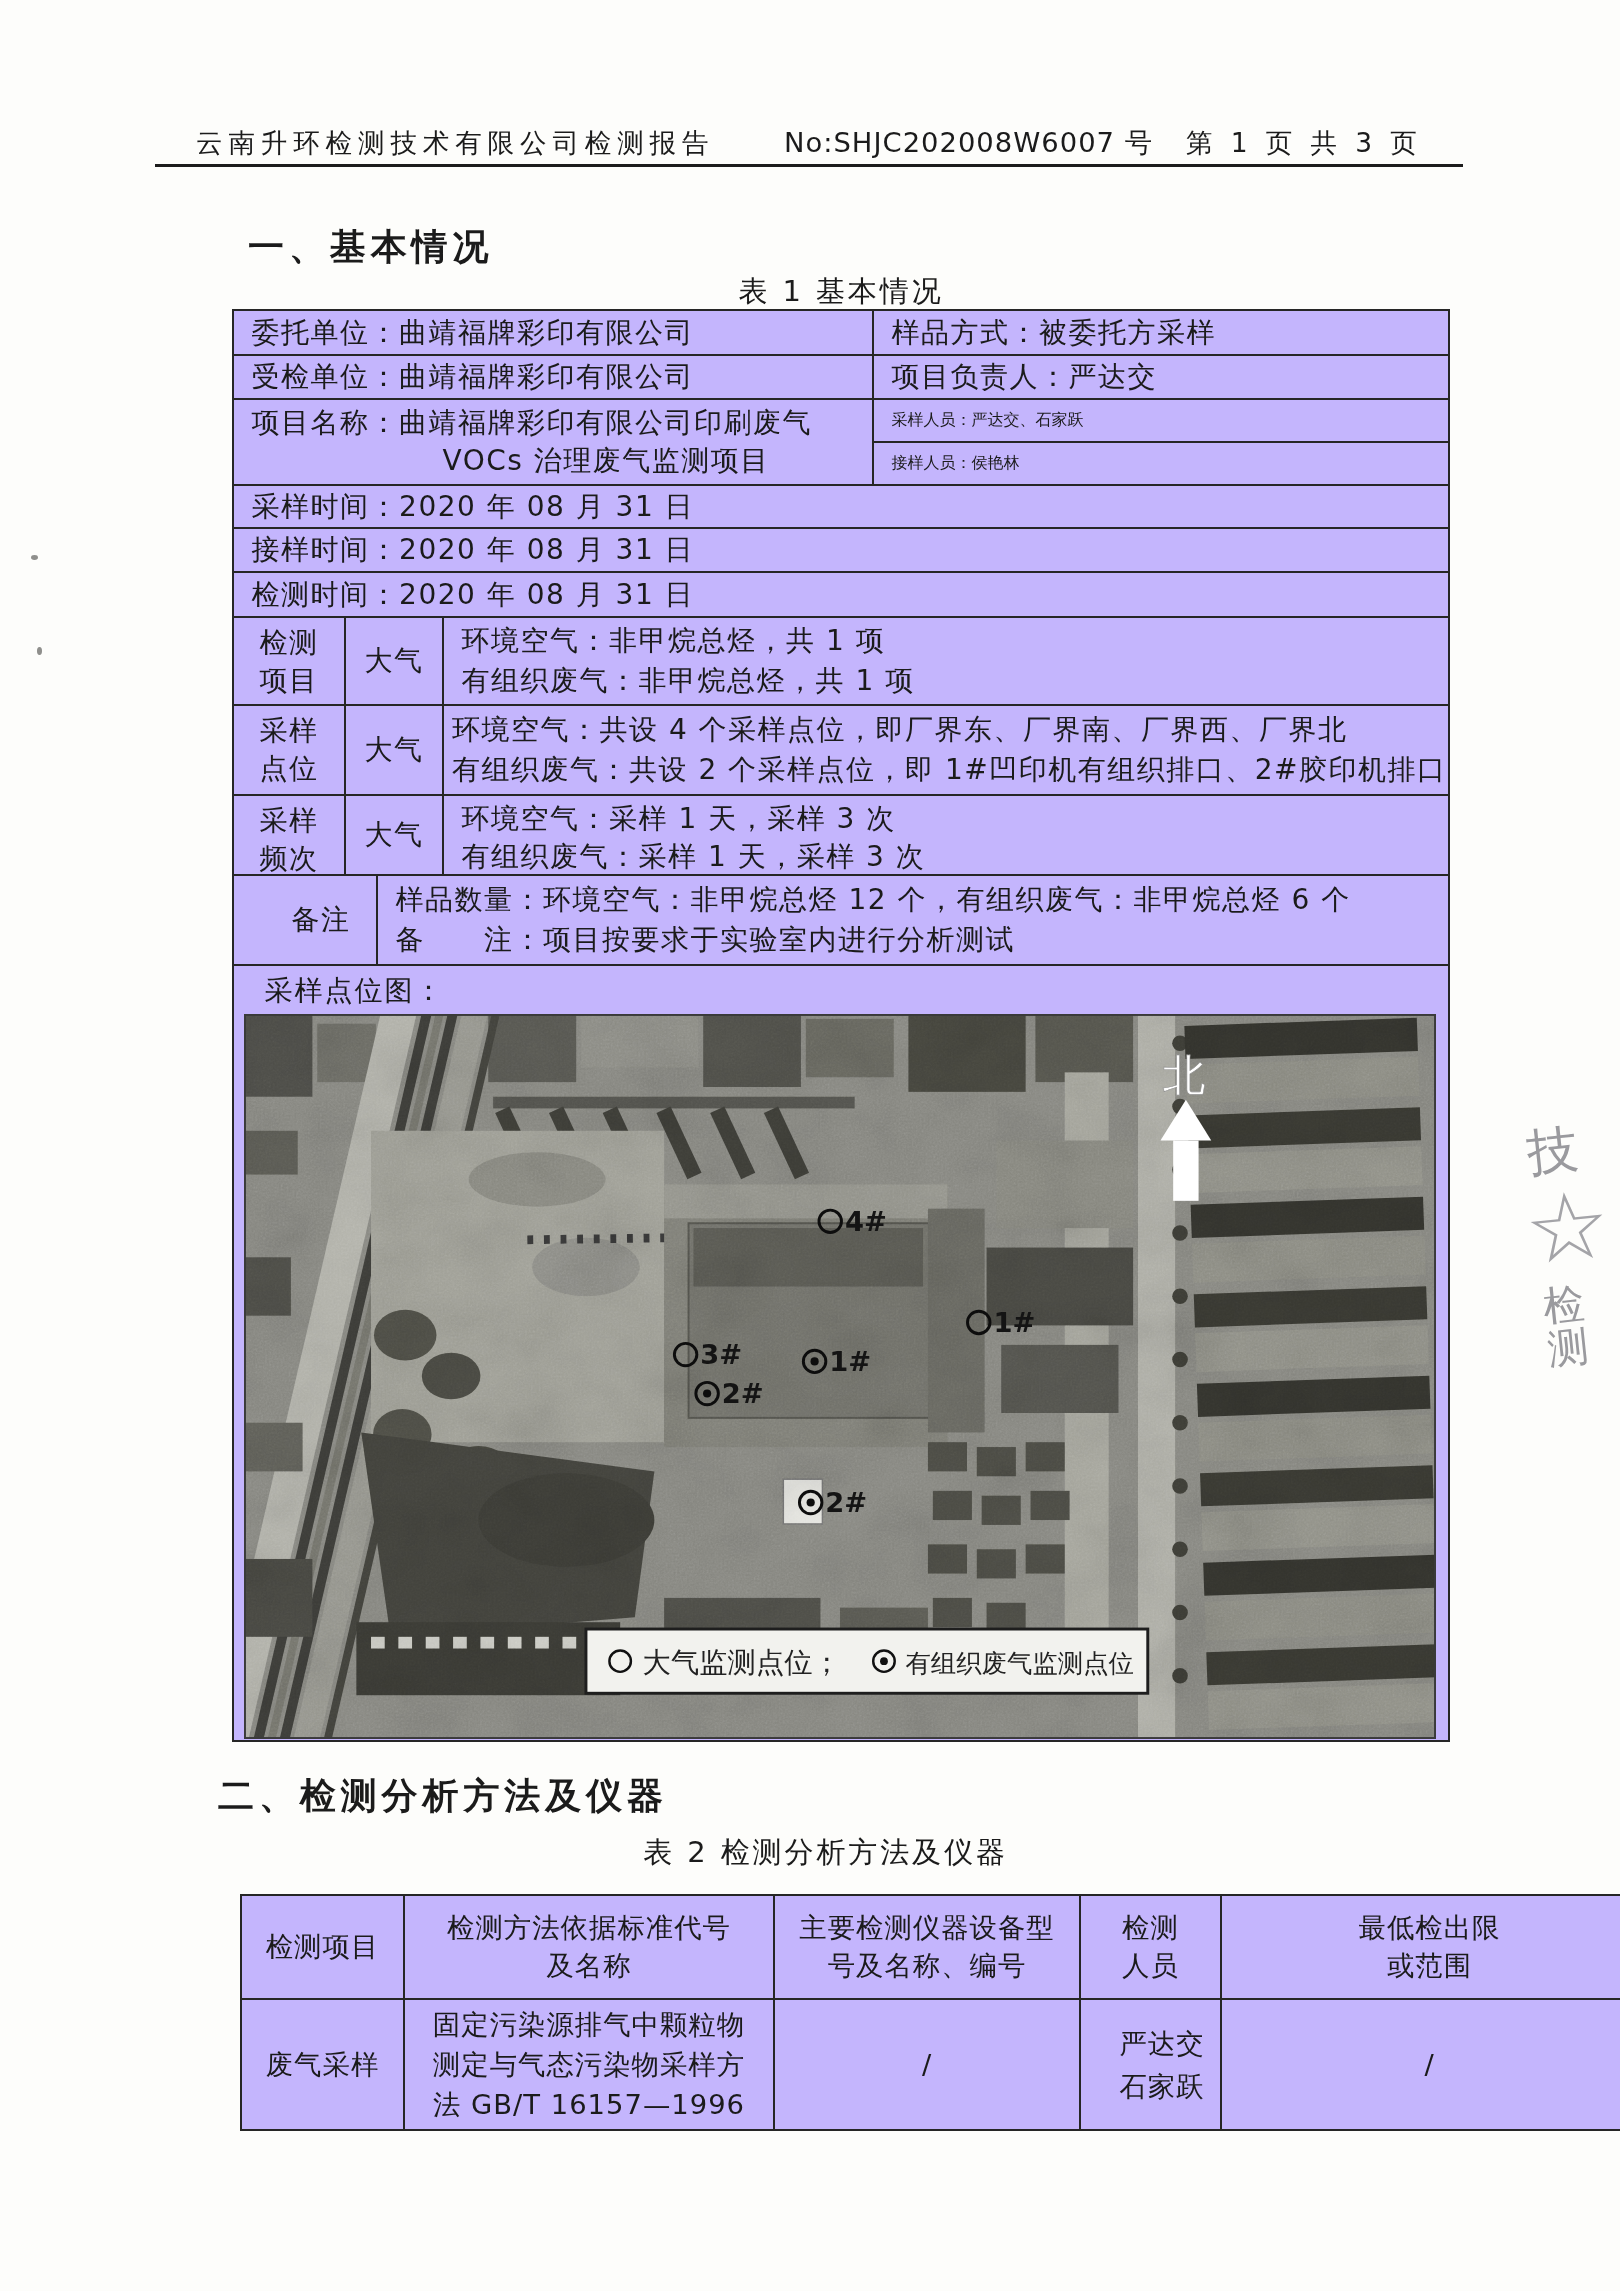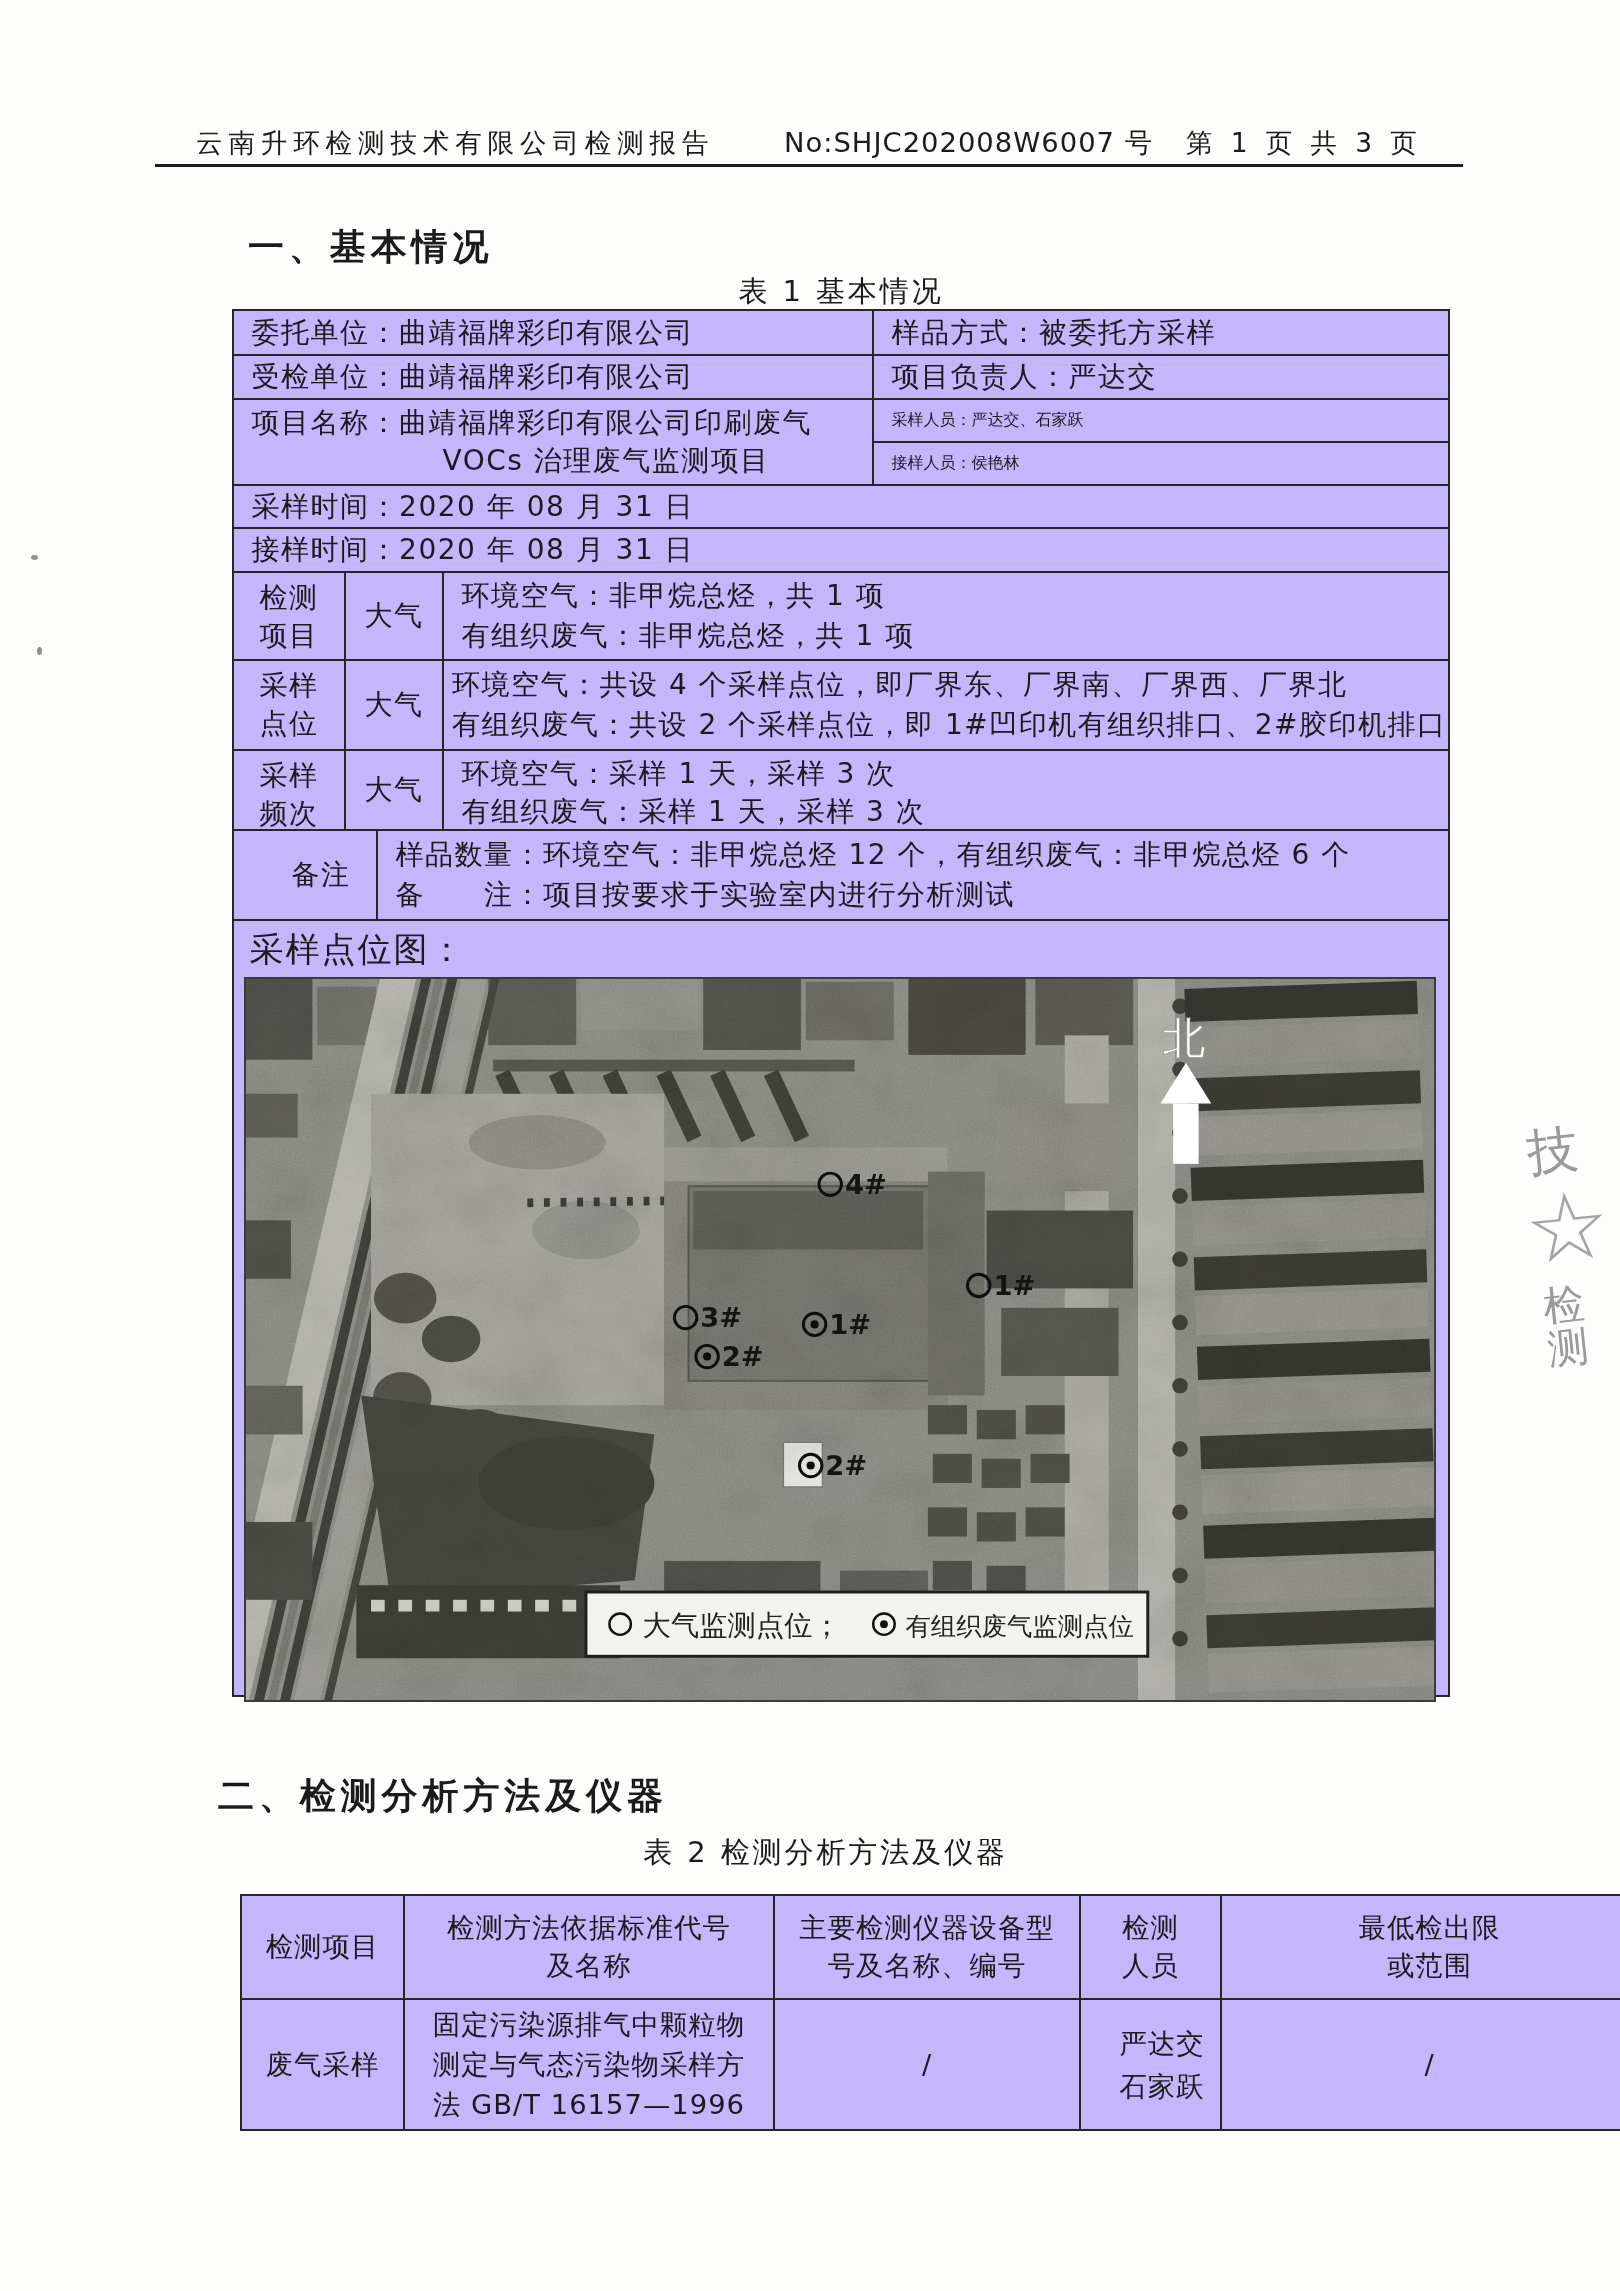--- a/index.html
+++ b/index.html
@@ -27,21 +27,21 @@
   .cell.col{flex-direction:column;align-items:flex-start;justify-content:space-around;padding:3.9px 17.6px;}
   .cell.ctr{justify-content:center;padding:0;}
   .cell.vlabel{flex-direction:column;align-items:center;justify-content:space-around;padding:5.9px 0;}
   .stack{flex:1;display:flex;flex-direction:column;}
   .stack>.sub{flex:1;display:flex;align-items:center;padding:0 17.6px;box-sizing:border-box;}
   .stack>.sub+.sub{border-top:2px solid #262626;}
   .indent2{padding-left:191px;}
   .pre{white-space:pre-line;text-align:center;line-height:38px;letter-spacing:1px;}
   
   .mapcell{display:block;padding:3.9px 7.8px;}
-  .map-caption{font-size:34px;letter-spacing:2px;padding:2px 7.8px 3.9px 7.8px;}
+  .map-caption{font-size:28px;letter-spacing:2px;padding:2px 7.8px 3.9px 7.8px;margin-left:15px;}
   
   .t2cell{box-sizing:border-box;display:flex;align-items:center;justify-content:center;font-size:27.4px;}
   .t2cell.rb{border-right:2px solid #262626;}
   
   .stamp{left:1537px;top:1122px;color:#9a9a9e;transform:rotate(-6deg);line-height:1.05;}
   .stamp .c1{font-size:51px;letter-spacing:2px;}
   .stamp .star{font-size:94px;color:#a4a4a8;margin:2px 0 0 -9.8px;}
   .stamp .c2{font-size:41px;letter-spacing:3.9px;margin-top:5.9px;}
   .speck{position:absolute;background:#8f8f8c;border-radius:50%;}
 </style>
@@ -79,20 +79,23 @@
         <div class="sub">采样人员：严达交、石家跃</div>
         <div class="sub">接样人员：侯艳林</div>
       </div>
     </div>
 
     <div class="row" style="height:43px;">
       <div class="cell" style="flex:1;">采样时间：2020 年 08 月 31 日</div>
     </div>
     <div class="row" style="height:44px;">
       <div class="cell" style="flex:1;">接样时间：2020 年 08 月 31 日</div>
+    </div>
+    <div class="row" style="height:45px;">
+      <div class="cell" style="flex:1;">检测时间：2020 年 08 月 31 日</div>
     </div>
 
     <div class="row" style="height:88px;">
       <div class="cell vlabel rb" style="flex:0 0 112px;">
         <div>检测</div>
         <div>项目</div>
       </div>
       <div class="cell ctr rb" style="flex:0 0 98px;">大气</div>
       <div class="cell col" style="flex:1;">
         <div>环境空气：非甲烷总烃，共 1 项</div>

